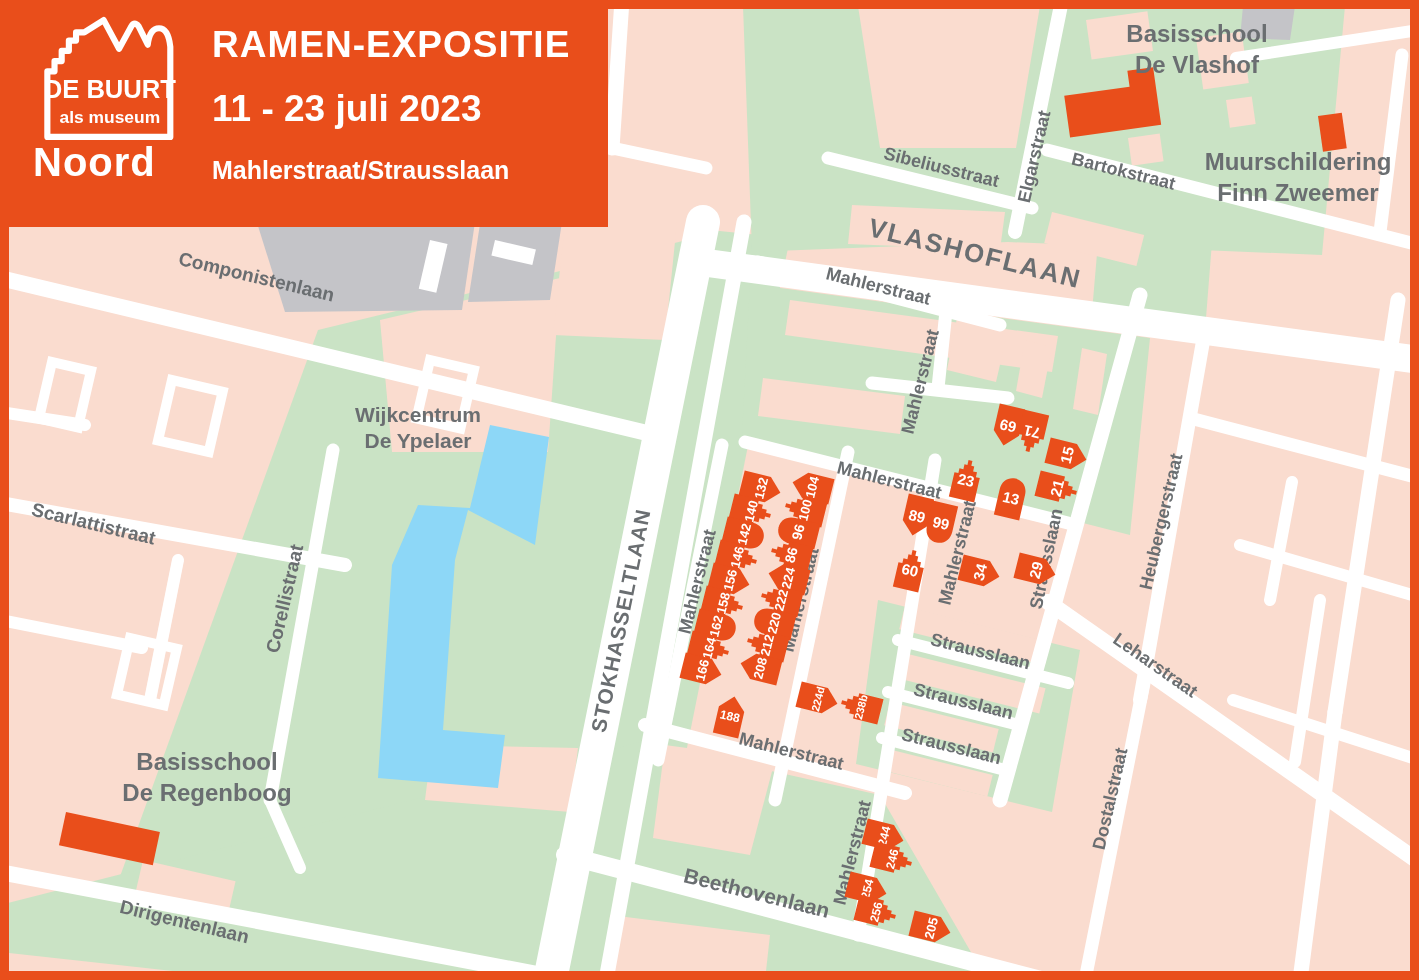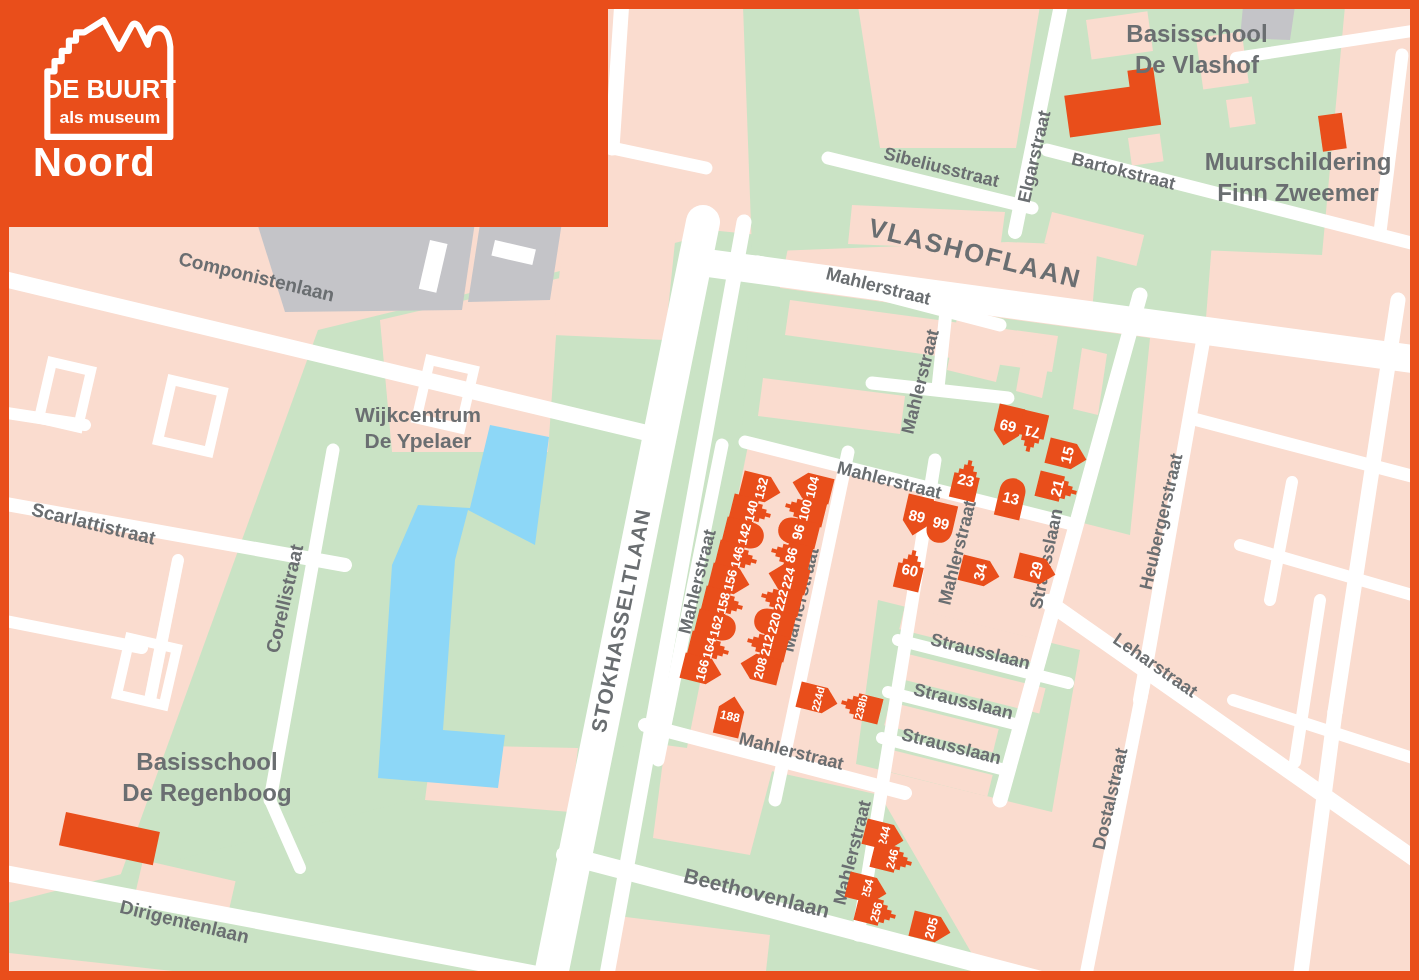--- a/index.html
+++ b/index.html
@@ -331,15 +331,20 @@
   <rect x="4.5" y="4.5" width="1410" height="971" fill="none" stroke="#e94e1b" stroke-width="9"></rect>
 </svg>
 
 <div class="hdr">
   <svg class="logo" width="160" height="125" viewBox="0 0 150 122">
     <path d="M8,118 V54 H15 V44 H22 V34 H29 V24 H36 V16 H44 L63,4 L78,32 L90,10 Q93,5 97,10 L106,28 Q108,12 117,12 Q126,12 128,30 V118 Z" fill="none" stroke="#ffffff" stroke-width="6" stroke-linejoin="round"></path>
     <text x="69" y="80" font-size="25">DE BUURT</text>
     <text x="69" y="104" font-size="17">als museum</text>
   </svg>
   <div class="noord">Noord</div>
+  <div class="col">
+    <div class="title">RAMEN-EXPOSITIE</div>
+    <div class="dates">11 - 23 juli 2023</div>
+    <div class="loc">Mahlerstraat/Strausslaan</div>
+  </div>
 </div>
 
 </div>
 
 </body></html>

